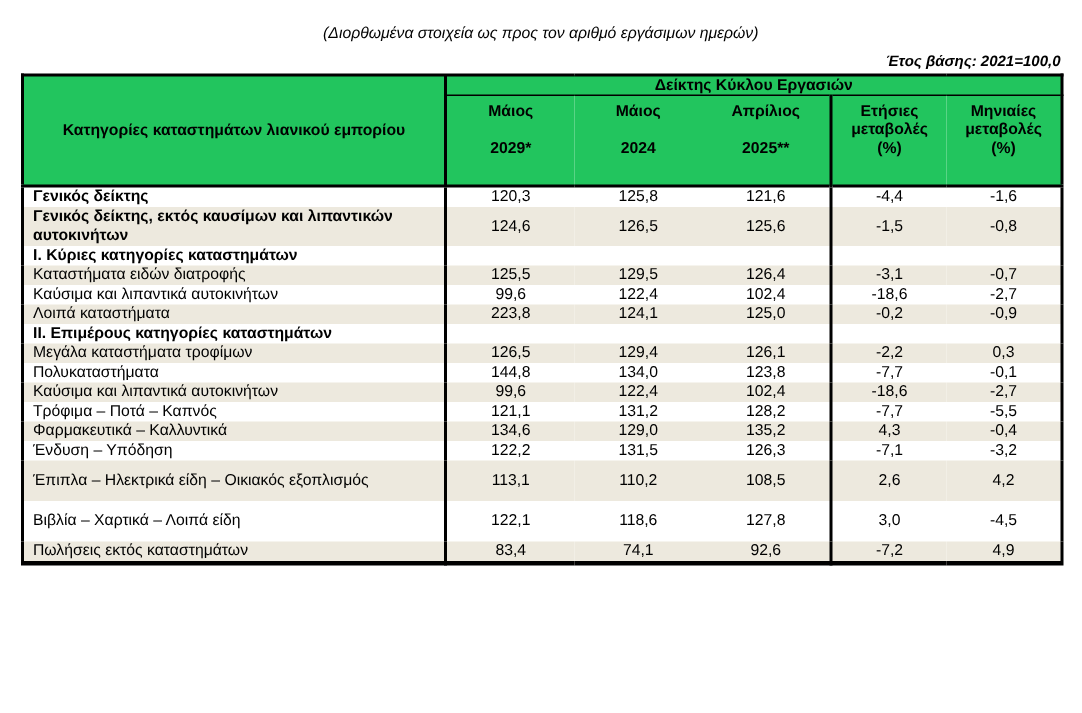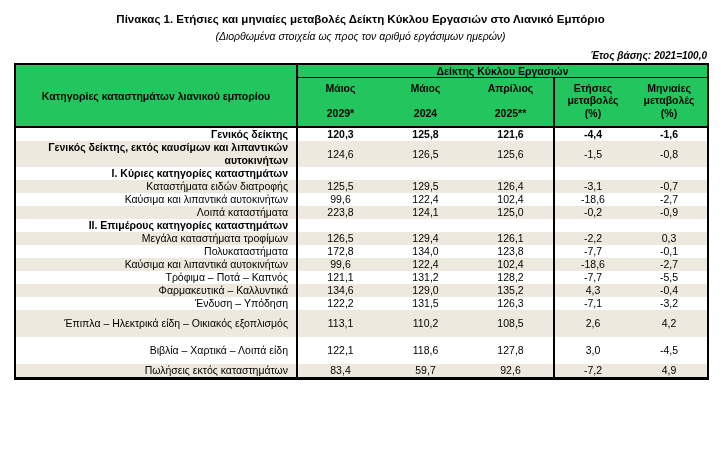--- a/index.html
+++ b/index.html
@@ -63,67 +63,66 @@
   th.group-head {
     border-bottom: 1px solid #000;
     padding: 4px 0 3px 0;
     text-align: center;
   }
   th.sub {
     vertical-align: top;
   }
   th.sub .subcell {
     min-height: 37px;
-    padding: 4px 2px 7px 2px;
+    padding: 4px 2px 18px 2px;
     display: flex;
     flex-direction: column;
     justify-content: space-between;
     align-items: center;
     line-height: 12px;
     text-align: center;
   }
   th.sep, td.sep {
     border-left: 2px solid #000;
   }
   tbody {
     border-top: 2px solid #000;
   }
   tbody td {
     padding: 3px 4px;
     line-height: 13px;
   }
   tbody td.cat {
-    padding-left: 24px;
+    padding-left: 6px;
     padding-right: 8px;
     border-right: 2px solid #000;
-    text-align: right;
+    text-align: left;
   }
   tbody td.num {
     text-align: center;
   }
   tr.shade td {
     background: #EDE9DE;
   }
   tr.label-bold td.cat {
     font-weight: bold;
   }
   tr.values-bold td.num {
-    font-weight: bold;
+    font-weight: normal;
   }
   tr.tall td {
     padding-top: 7px;
     padding-bottom: 7px;
   }
 </style>
 </head>
 <body>
 
 <div class="page">
 
-  <div class="title">Πίνακας 1. Ετήσιες και μηνιαίες μεταβολές Δείκτη Κύκλου Εργασιών στο Λιανικό Εμπόριο</div>
   <div class="subtitle">(Διορθωμένα στοιχεία ως προς τον αριθμό εργάσιμων ημερών)</div>
   <div class="base-year">Έτος βάσης: 2021=100,0</div>
 
   <table class="idx">
     <colgroup>
       <col style="width:282px">
       <col style="width:86px">
       <col style="width:85px">
       <col style="width:86px">
       <col style="width:77px">
@@ -227,21 +226,21 @@
         <tr class="shade">
     <td class="cat">Μεγάλα καταστήματα τροφίμων</td>
     <td class="num">126,5</td>
     <td class="num">129,4</td>
     <td class="num">126,1</td>
     <td class="num sep">-2,2</td>
     <td class="num">0,3</td>
   </tr>
         <tr>
     <td class="cat">Πολυκαταστήματα</td>
-    <td class="num">172,8</td>
+    <td class="num">144,8</td>
     <td class="num">134,0</td>
     <td class="num">123,8</td>
     <td class="num sep">-7,7</td>
     <td class="num">-0,1</td>
   </tr>
         <tr class="shade">
     <td class="cat">Καύσιμα και λιπαντικά αυτοκινήτων</td>
     <td class="num">99,6</td>
     <td class="num">122,4</td>
     <td class="num">102,4</td>
@@ -284,21 +283,21 @@
     <td class="cat">Βιβλία – Χαρτικά – Λοιπά είδη</td>
     <td class="num">122,1</td>
     <td class="num">118,6</td>
     <td class="num">127,8</td>
     <td class="num sep">3,0</td>
     <td class="num">-4,5</td>
   </tr>
         <tr class="shade">
     <td class="cat">Πωλήσεις εκτός καταστημάτων</td>
     <td class="num">83,4</td>
-    <td class="num">59,7</td>
+    <td class="num">74,1</td>
     <td class="num">92,6</td>
     <td class="num sep">-7,2</td>
     <td class="num">4,9</td>
   </tr>
       </tbody>
   </table>
 
 </div>
 
 </body></html>

